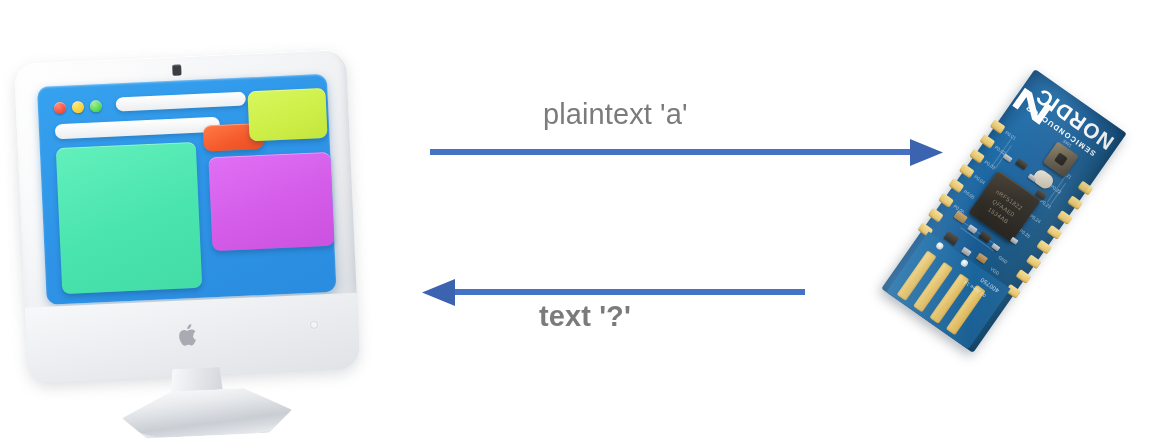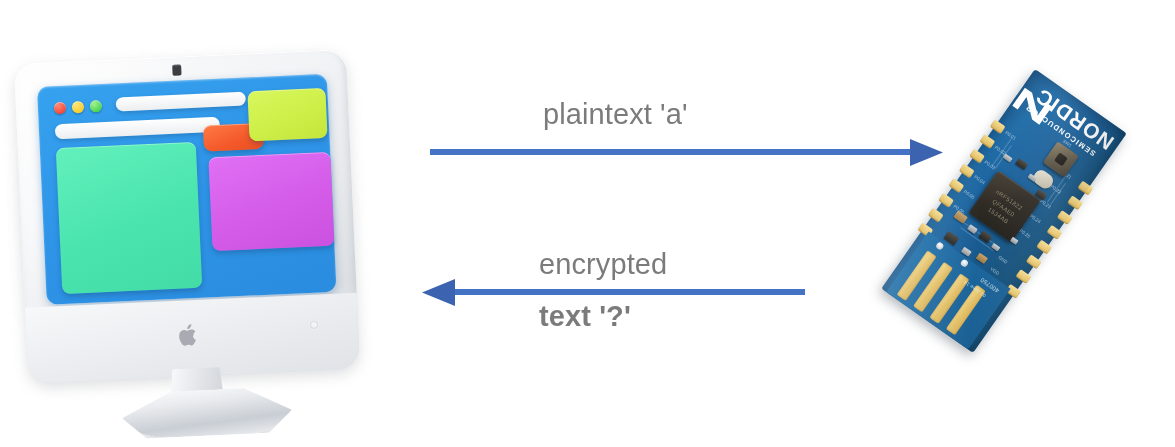--- a/index.html
+++ b/index.html
@@ -150,21 +150,20 @@
       <line x1="430" y1="152" x2="915" y2="152" stroke="#4472c4" stroke-width="6"></line>
       <polygon points="910,139 943,152.5 910,166" fill="#3b63b0"></polygon>
     </g>
     <g>
       <line x1="805" y1="292" x2="450" y2="292" stroke="#4472c4" stroke-width="6"></line>
       <polygon points="455,279 422,292.5 455,306" fill="#3b63b0"></polygon>
     </g>
   </svg>
 
   <div class="lbl lbl-top">plaintext 'a'</div>
-  <div class="lbl lbl-b1">encrypted</div>
   <div class="lbl lbl-b2">text '?'</div>
 
   <div class="dongle-wrap">
     <div class="dongle">
       <div class="pcb">
 
         <div class="brandbox">
           <div class="brand-n">NORDIC</div>
           <div class="brand-s">SEMICONDUCTOR</div>
           <svg class="nlogo" viewBox="0 0 40 40">

